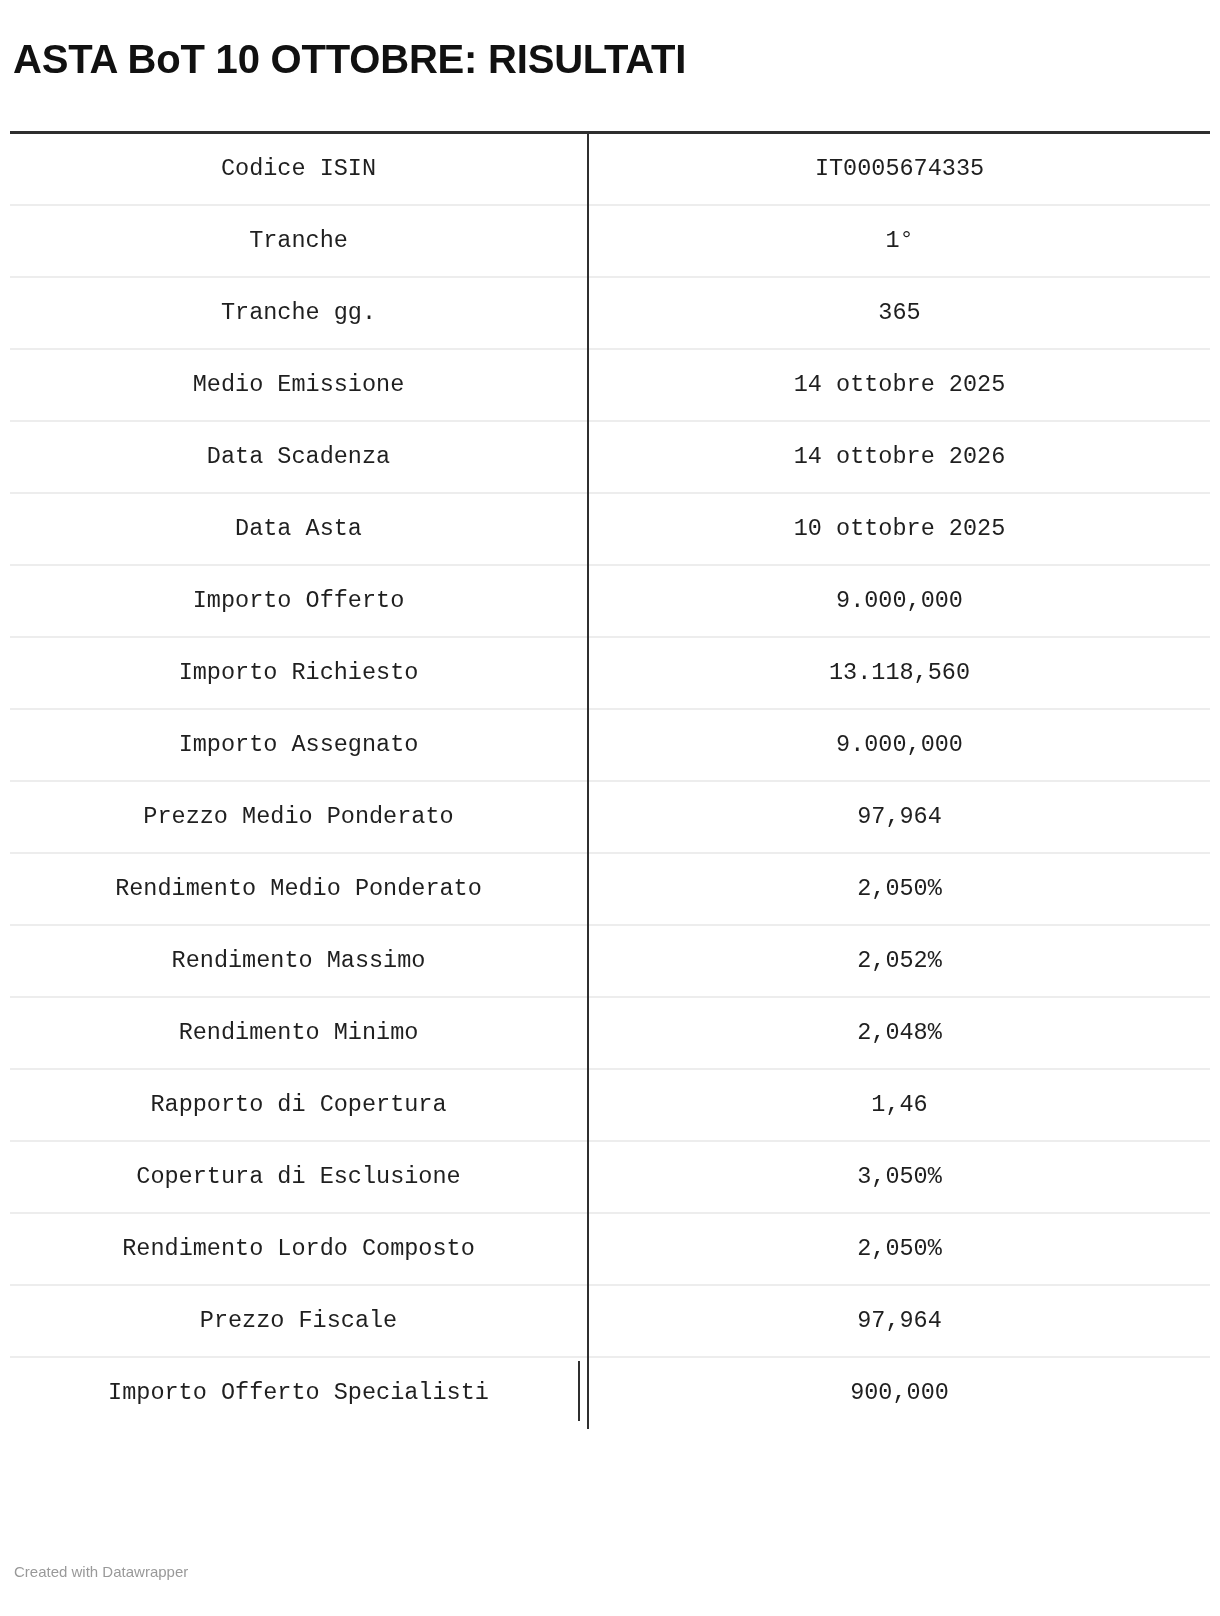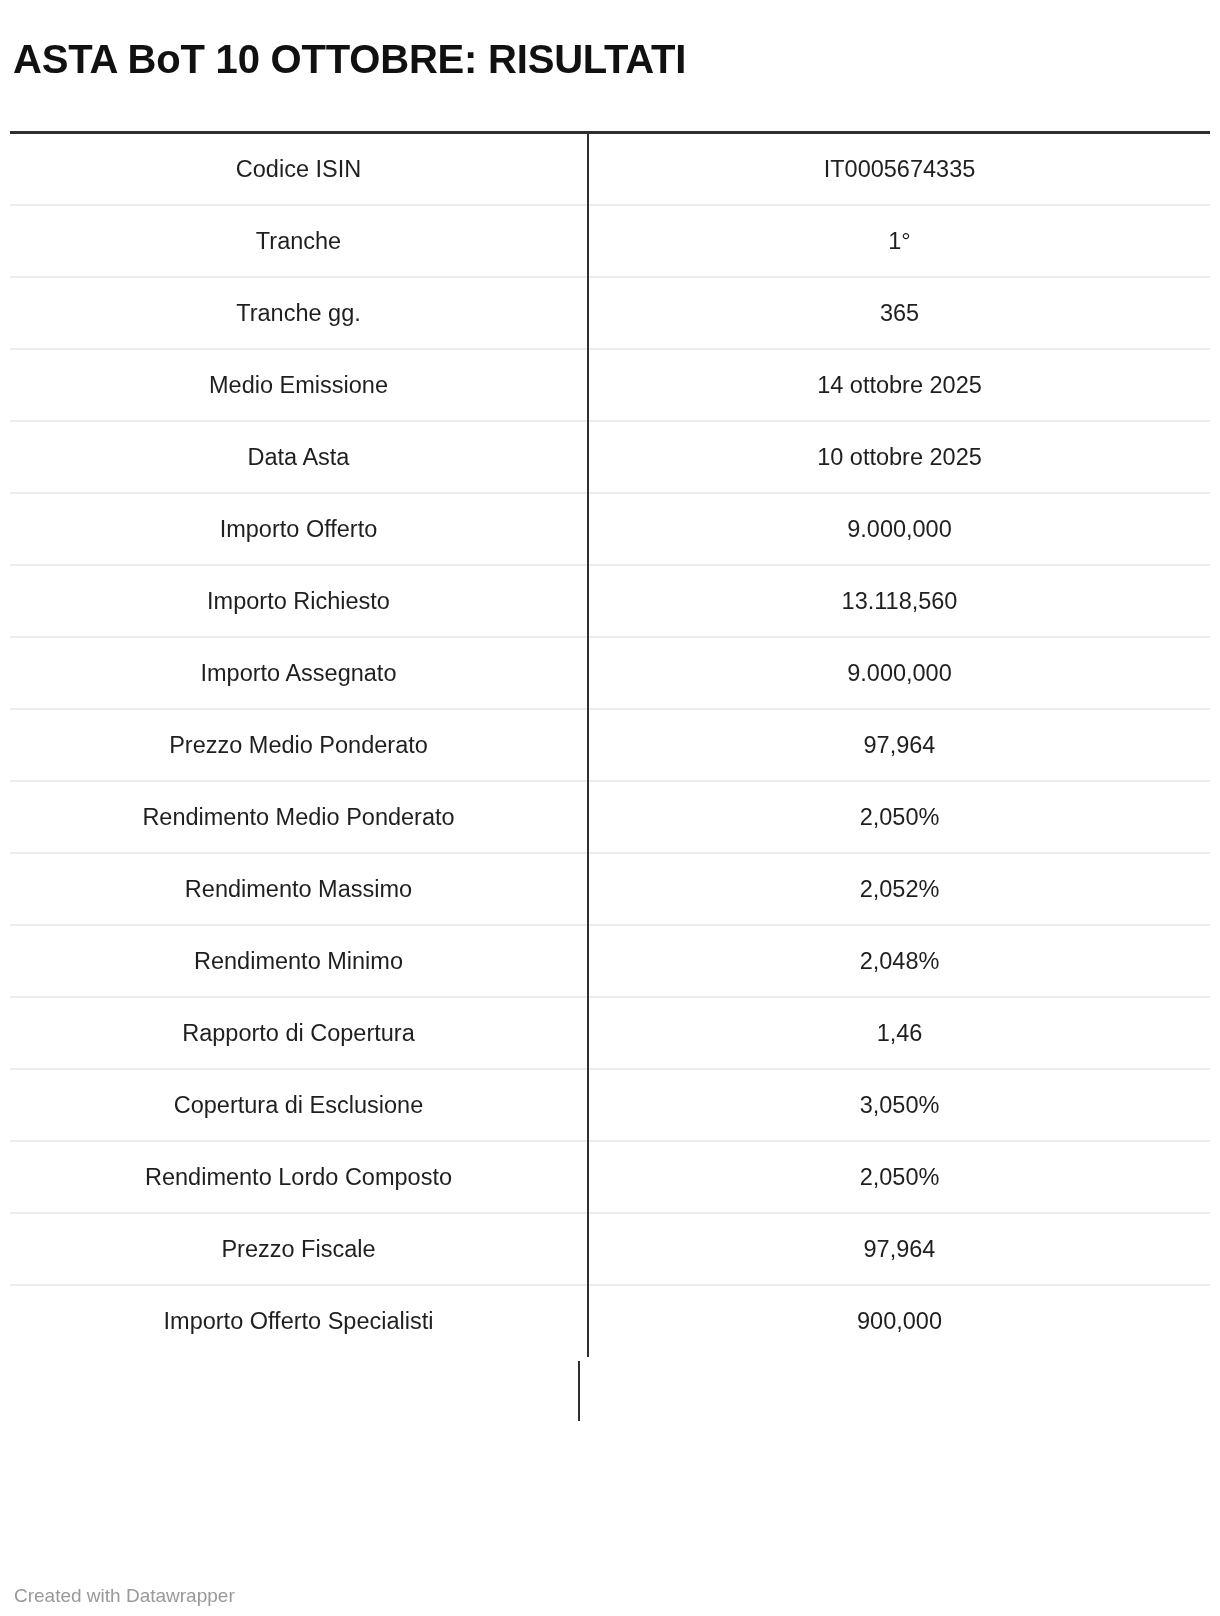--- a/index.html
+++ b/index.html
@@ -42,20 +42,21 @@
     position: absolute;
     left: 10px;
     top: 131px;
     width: 1200px;
   }
 
   table.dw-table {
     width: 1200px;
     border-collapse: collapse;
     table-layout: fixed;
+    font-family: Liberation Mono, monospace;
   }
 
   table.dw-table tbody tr {
     height: 72px;
   }
 
   table.dw-table td {
     font-size: 23.5px;
     font-weight: normal;
     color: #1f1f1f;
@@ -87,25 +88,24 @@
     width: 2px;
     height: 60px;
     background: #2f2f2f;
   }
 
   
   .footer {
     position: absolute;
     left: 14px;
     top: 1560px;
-    font-size: 19px;
+    font-size: 15px;
     color: #999999;
     line-height: 24px;
     white-space: nowrap;
-    margin-top: 24px;
   }
 </style>
 </head>
 <body>
 
 <div class="page">
 
   <h1 class="title">ASTA BoT 10 OTTOBRE: RISULTATI</h1>
 
   <div class="table-wrap">
@@ -119,20 +119,24 @@
             <td class="cell-label">Tranche</td>
             <td class="cell-value">1°</td>
           </tr>
           <tr>
             <td class="cell-label">Tranche gg.</td>
             <td class="cell-value">365</td>
           </tr>
           <tr>
             <td class="cell-label">Medio Emissione</td>
             <td class="cell-value">14 ottobre 2025</td>
+          </tr>
+          <tr>
+            <td class="cell-label">Data Scadenza</td>
+            <td class="cell-value">14 ottobre 2026</td>
           </tr>
           <tr>
             <td class="cell-label">Data Asta</td>
             <td class="cell-value">10 ottobre 2025</td>
           </tr>
           <tr>
             <td class="cell-label">Importo Offerto</td>
             <td class="cell-value">9.000,000</td>
           </tr>
           <tr>

